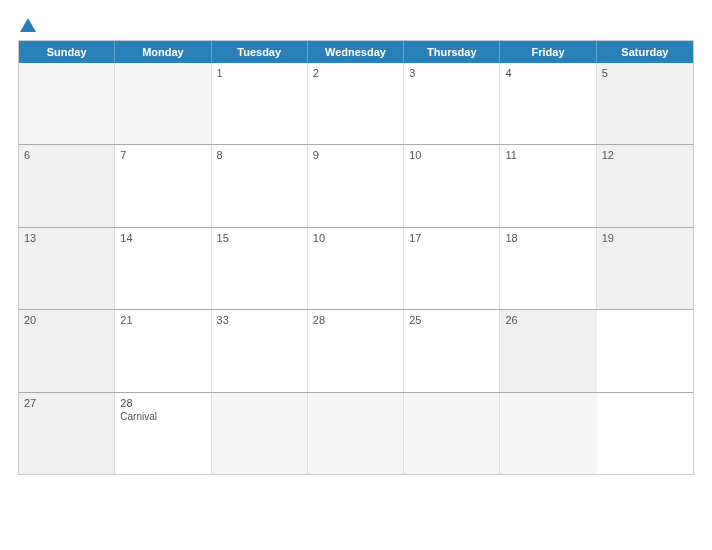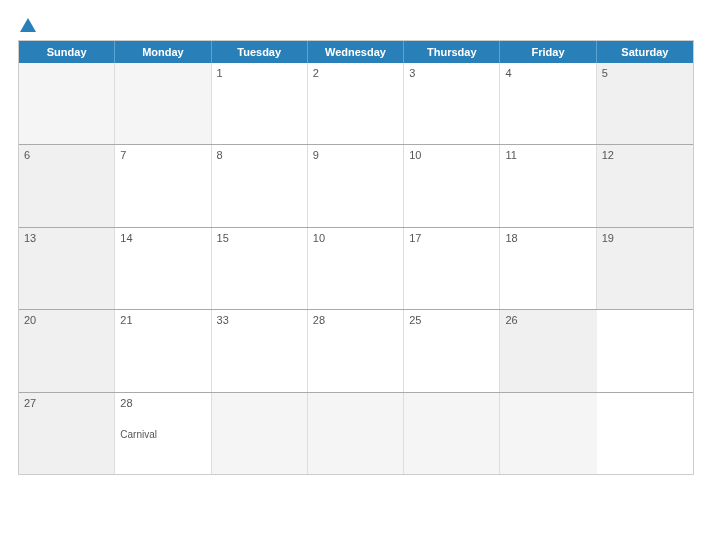--- a/index.html
+++ b/index.html
@@ -124,21 +124,21 @@
     .day-number {
       font-size: 11px;
       color: #555;
       display: block;
       margin-bottom: 2px;
     }
     .event-label {
       font-size: 10px;
       color: #555;
       display: block;
-      margin-top: 20px;
+      margin-top: 2px;
     }
   </style>
 </head>
 <body>
 
 <div class="page">
   <div class="header">
     <div class="logo">
       <div class="logo-row">
         <span class="logo-general"></span>

